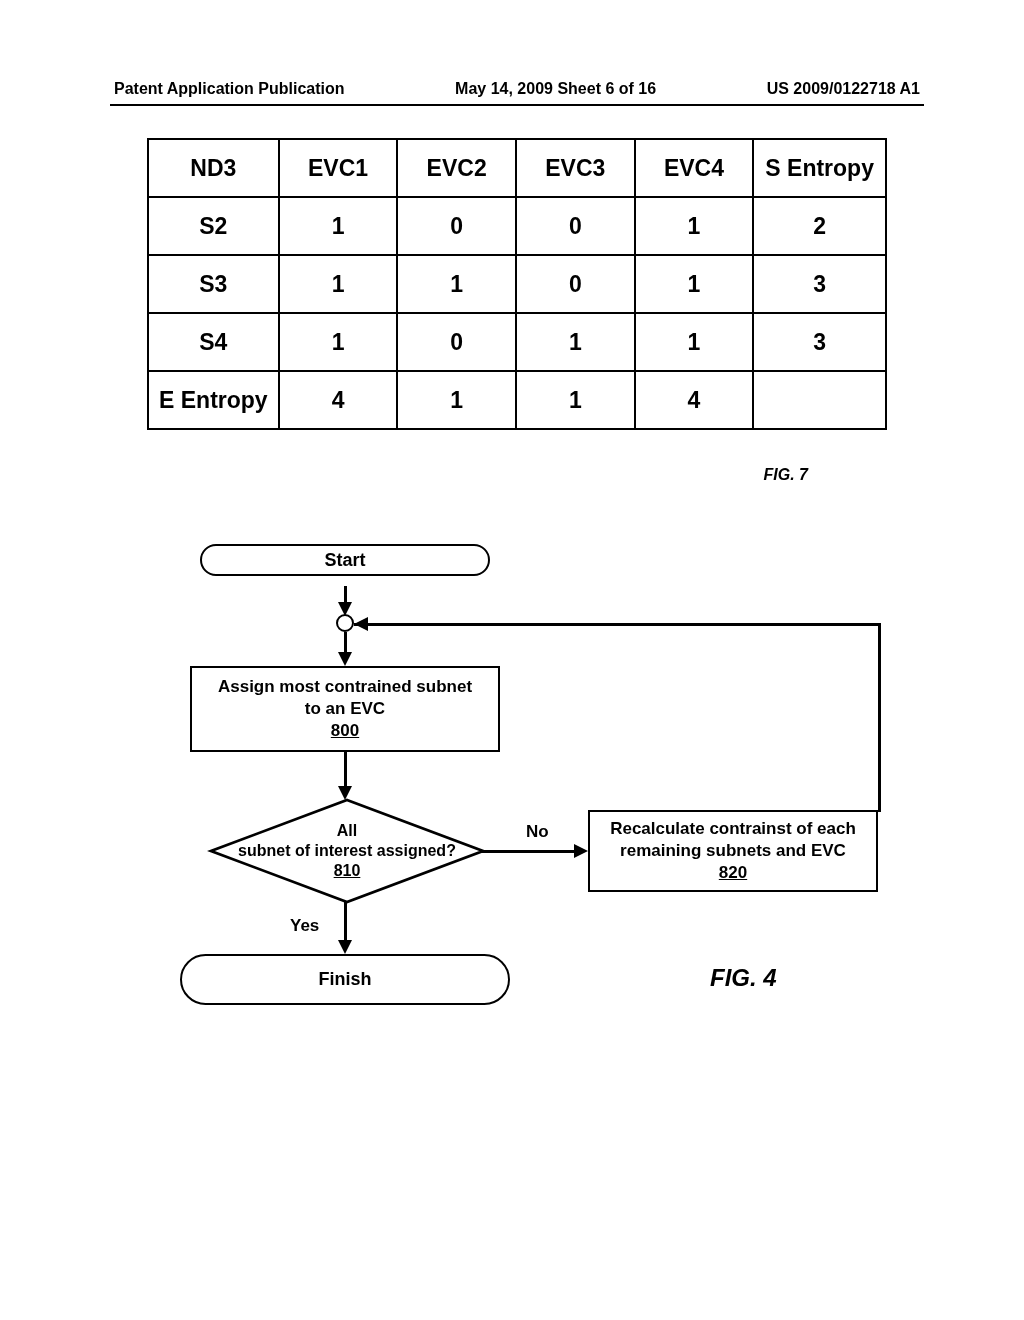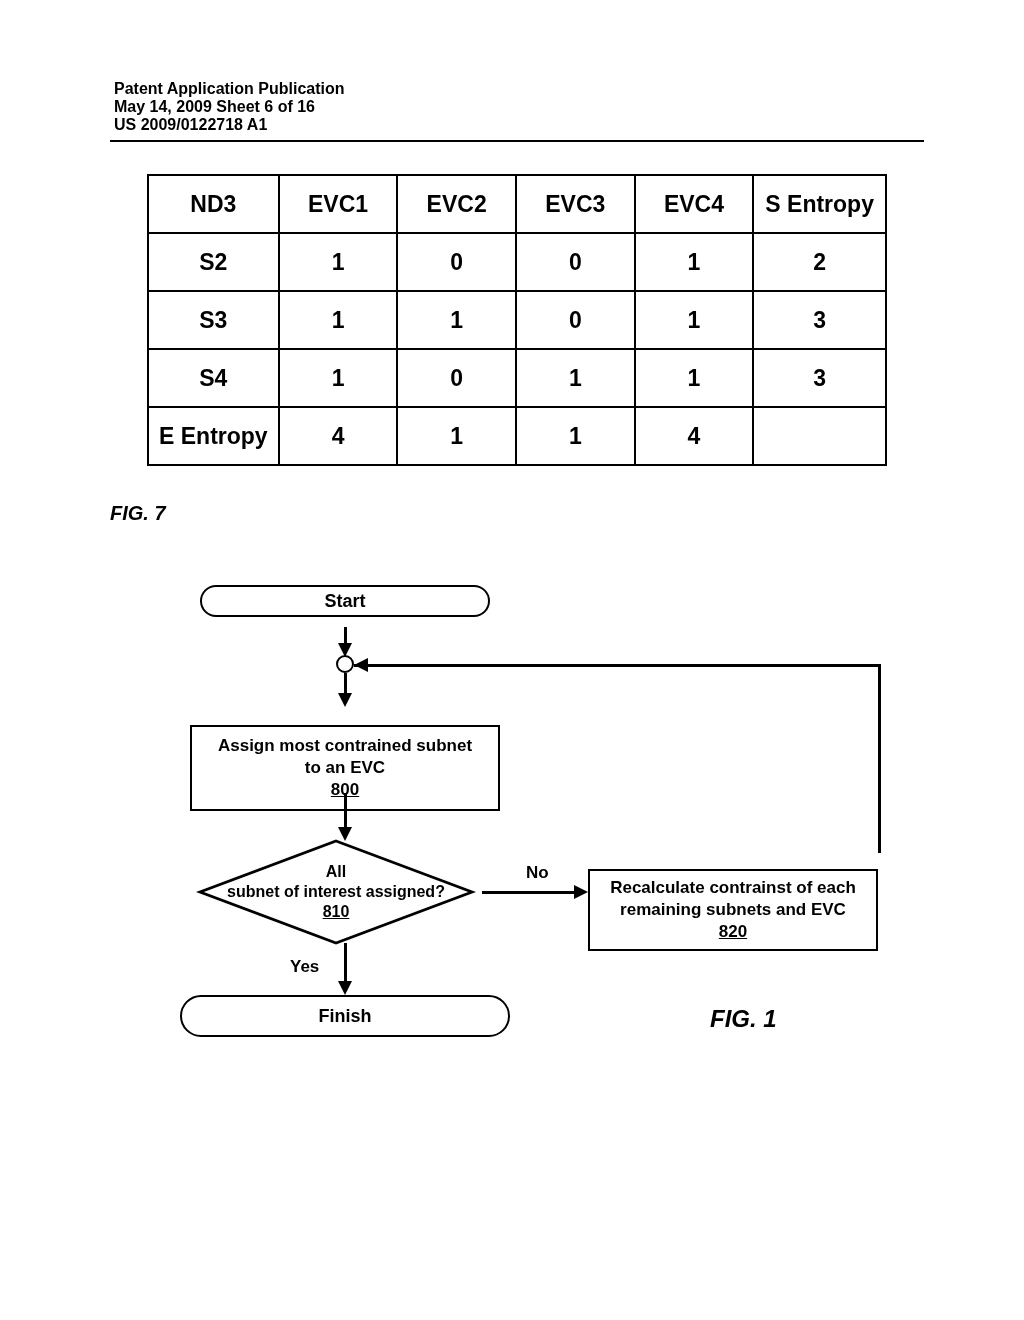--- a/index.html
+++ b/index.html
@@ -14,21 +14,20 @@
   .page {
     padding: 80px 100px 60px 110px;
   }
   .header {
     display: flex;
     justify-content: space-between;
     font-weight: bold;
     font-size: 16px;
     margin-bottom: 6px;
     padding: 0 4px;
-    flex-direction: column;
   }
   .header-rule {
     border-top: 2px solid #000;
     margin-bottom: 32px;
   }
 
   
   .tbl {
     border-collapse: collapse;
     margin: 10px auto 30px auto;
@@ -41,24 +40,24 @@
     height: 58px;
     font-size: 23px;
     font-weight: bold;
     font-family: Arial, Helvetica, sans-serif;
   }
   .tbl .col-first { width: 130px; }
   .tbl .col-mid { width: 118px; }
   .tbl .col-last { width: 132px; }
 
   .fig7-label {
-    text-align: left;
+    text-align: right;
     font-style: italic;
     font-weight: bold;
-    font-size: 20px;
+    font-size: 16px;
     margin-right: 116px;
     margin-top: 36px;
     margin-bottom: 60px;
   }
 
   
   .flow {
     position: relative;
     width: 760px;
     height: 480px;
@@ -81,21 +80,20 @@
     border: 2.5px solid #000;
     text-align: center;
     font-size: 17px;
     font-weight: bold;
     display: flex;
     flex-direction: column;
     align-items: center;
     justify-content: center;
     line-height: 1.3;
     background: #fff;
-    margin-top: 18px;
   }
   .process .ref { text-decoration: underline; }
   .junction {
     position: absolute;
     width: 18px;
     height: 18px;
     border: 2.5px solid #000;
     border-radius: 50%;
     background: #fff;
   }
@@ -228,21 +226,21 @@
 
     <div class="process" style="left:20px; top:122px; width:310px; height:86px;">
       <span>Assign most contrained subnet</span>
       <span>to an EVC</span>
       <span class="ref">800</span>
     </div>
 
     <div class="line" style="left:174px; top:208px; width:2.5px; height:40px;"></div>
     <div class="arrowhead arrow-down" style="left:168px; top:242px;"></div>
 
-    <div class="diamond" style="left:26px; top:252px;">
+    <div class="diamond" style="left:37px; top:252px;">
       <svg viewBox="0 0 280 110">
         <polygon points="140,4 276,55 140,106 4,55" fill="#fff" stroke="#000" stroke-width="2.8"></polygon>
       </svg>
       <div class="diamond-text">
         <span>All</span>
         <span>subnet of interest assigned?</span>
         <span class="ref">810</span>
       </div>
     </div>
 
@@ -257,20 +255,20 @@
     </div>
 
     <div class="line" style="left:708px; top:79px; width:2.5px; height:189px;"></div>
     <div class="line" style="left:184px; top:79px; width:526px; height:2.5px;"></div>
     <div class="arrowhead arrow-left" style="left:184px; top:73px;"></div>
 
     <div class="flow-label" style="left:120px; top:372px;">Yes</div>
     <div class="line" style="left:174px; top:358px; width:2.5px; height:44px;"></div>
     <div class="arrowhead arrow-down" style="left:168px; top:396px;"></div>
 
-    <div class="terminator" style="left:10px; top:410px; width:330px; height:42px;">
+    <div class="terminator" style="left:10px; top:410px; width:330px; height:51px;">
       <span>Finish</span>
     </div>
 
-    <div class="fig8-label" style="left:540px; top:420px;">FIG. 1</div>
+    <div class="fig8-label" style="left:540px; top:420px;">FIG. 4</div>
 
   </div>
 </div>
 
 </body></html>

